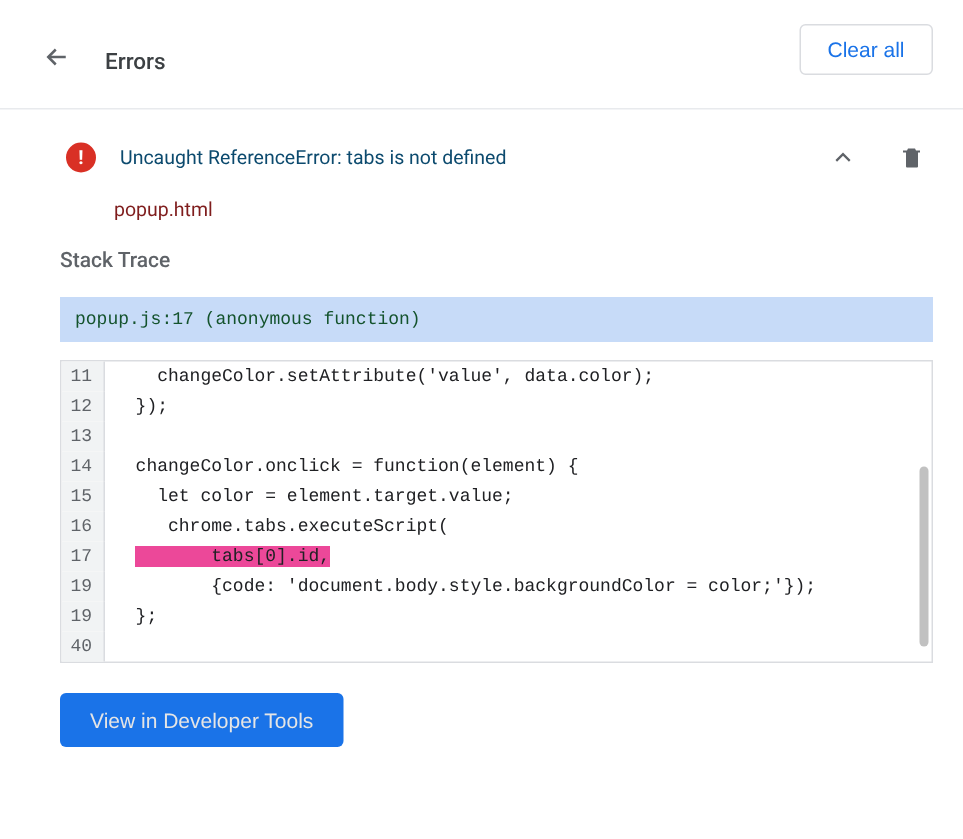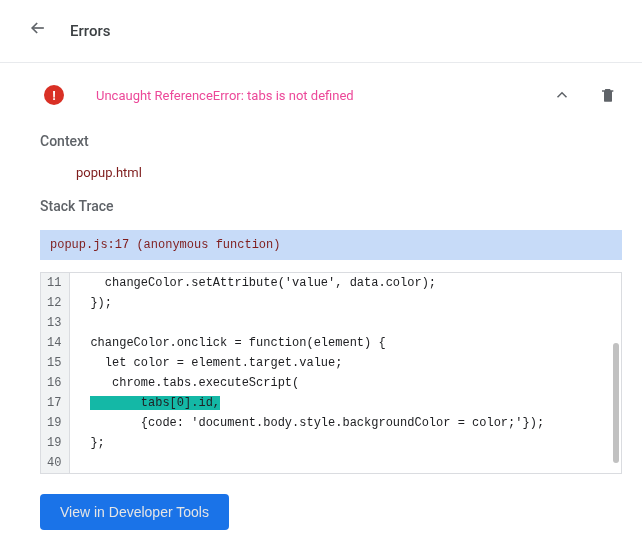--- a/index.html
+++ b/index.html
@@ -63,23 +63,23 @@
       color: #fff;
       display: flex;
       align-items: center;
       justify-content: center;
       font-weight: 700;
       font-size: 13px;
       margin-left: 4px;
       flex-shrink: 0;
     }
     .error-message {
-      margin-left: 32px;
-      font-size: 13px;
-      color: #ec4899;
+      margin-left: 16px;
+      font-size: 13px;
+      color: #0c4a6e;
       flex: 1;
     }
     .collapse-btn {
       width: 28px;
       height: 28px;
       display: flex;
       align-items: center;
       justify-content: center;
       cursor: pointer;
       color: #5f6368;
@@ -105,21 +105,21 @@
       font-size: 13px;
       color: #7f1d1d;
       margin-bottom: 18px;
       margin-left: 36px;
     }
     .stack-location {
       background: #c7dbf8;
       padding: 8px 10px;
       font-family: "Courier New", monospace;
       font-size: 12px;
-      color: #7f1d1d;
+      color: #14532d;
       margin-bottom: 12px;
       margin-top: 12px;
     }
     .code-wrapper {
       position: relative;
       border: 1px solid #dadce0;
     }
     .code-table {
       width: 100%;
       border-collapse: collapse;
@@ -134,21 +134,21 @@
       width: 16px;
       border-right: 1px solid #dadce0;
       user-select: none;
     }
     .code-table td.codecell {
       padding: 3px 20px;
       white-space: pre;
       color: #202124;
     }
     .hl {
-      background: #14b8a6;
+      background: #ec4899;
     }
     .scrollbar-stub {
       position: absolute;
       right: 2px;
       top: 70px;
       width: 6px;
       height: 120px;
       background: #c1c1c1;
       border-radius: 3px;
     }
@@ -168,20 +168,21 @@
 <body>
 
 <div class="header">
   <div class="back-btn">
     <svg width="20" height="20" viewBox="0 0 24 24" fill="none" stroke="currentColor" stroke-width="2">
         <path d="M19 12H5"></path>
         <path d="M11 18l-6-6 6-6"></path>
       </svg>
   </div>
   <div class="page-title">Errors</div>
+  <button class="clear-all-btn">Clear all</button>
 </div>
 
 <hr class="divider">
 
 <div class="content">
 
   <div class="error-header">
     <div class="error-badge">!</div>
     <div class="error-message">Uncaught ReferenceError: tabs is not defined</div>
     <div class="collapse-btn">
@@ -189,21 +190,20 @@
           <path d="M6 15l6-6 6 6"></path>
         </svg>
     </div>
     <div class="trash-btn">
       <svg width="16" height="18" viewBox="0 0 24 24" fill="currentColor">
           <path d="M6 7h12v14a1 1 0 0 1-1 1H7a1 1 0 0 1-1-1V7zm3-4h6l1 2h4v2H3V5h4l1-2z"></path>
         </svg>
     </div>
   </div>
 
-  <div class="section-label">Context</div>
   <div class="context-value">popup.html</div>
 
   <div class="section-label">Stack Trace</div>
 
   <div class="stack-location">popup.js:17 (anonymous function)</div>
 
   <div class="code-wrapper">
     <table class="code-table">
       <tbody id="code-body">
           <tr>

